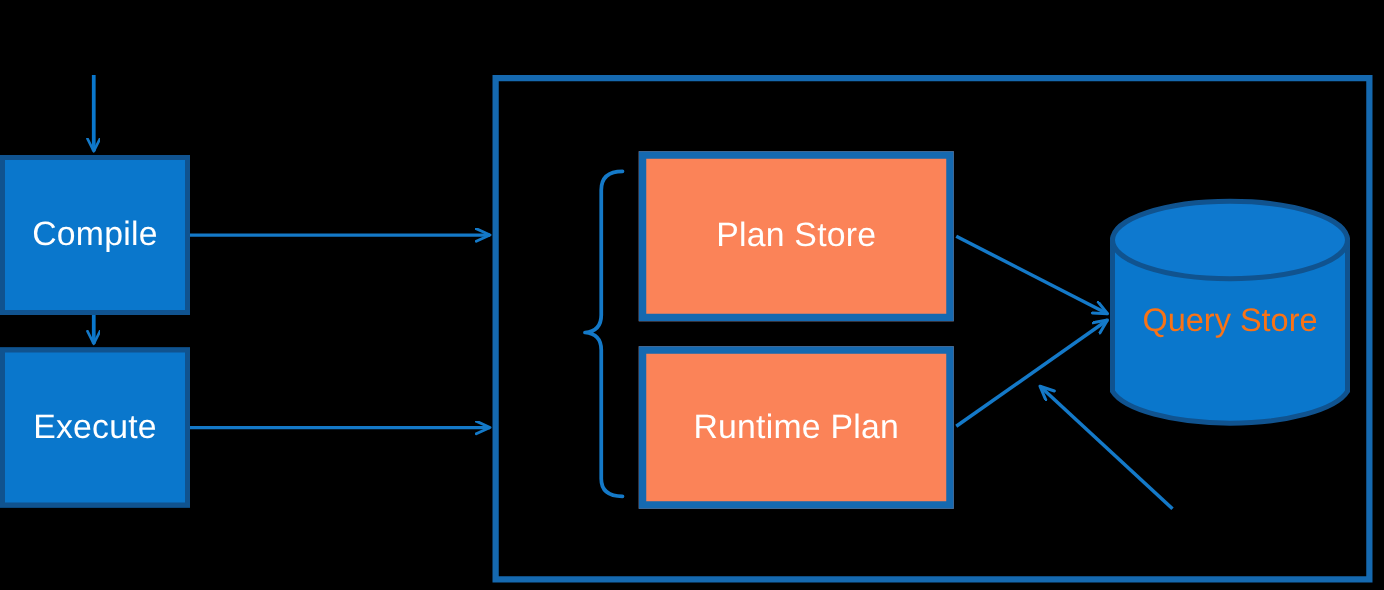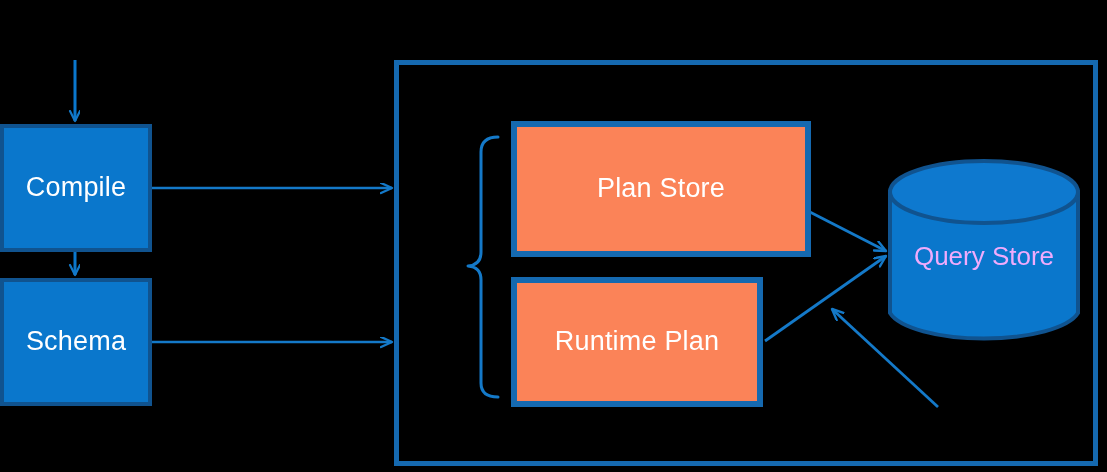--- a/index.html
+++ b/index.html
@@ -42,21 +42,21 @@
   .orange-box {
     background: #FB8358;
     border: 6px solid #1569B0;
     font-size: 27px;
   }
   .cyl-label {
     position: absolute;
     display: flex;
     align-items: center;
     justify-content: center;
-    color: #f0abfc;
+    color: #f97316;
     font-size: 26px;
     text-align: center;
     line-height: 1.25;
     pointer-events: none;
   }
 </style>
 </head>
 <body>
 
 <div id="canvas">
@@ -98,24 +98,24 @@
                L 1078,192 Z" fill="#0A77CC" stroke="#10538F" stroke-width="4"></path>
       <ellipse cx="984" cy="192" rx="94" ry="31" fill="#0E79CF" stroke="#10538F" stroke-width="4"></ellipse>
     </g>
   </svg>
 
   <div class="node-box blue-box" style="left:0px; top:124px; width:152px; height:128px;">
     <span>Compile</span>
   </div>
 
   <div class="node-box blue-box" style="left:0px; top:278px; width:152px; height:128px;">
-    <span>Schema</span>
+    <span>Execute</span>
   </div>
 
-  <div class="node-box orange-box" style="left:511px; top:121px; width:300px; height:136px;">
+  <div class="node-box orange-box" style="left:511px; top:121px; width:252px; height:136px;">
     <span>Plan Store</span>
   </div>
 
   <div class="node-box orange-box" style="left:511px; top:277px; width:252px; height:130px;">
     <span>Runtime Plan</span>
   </div>
 
   <div class="cyl-label" style="left:888px; top:218px; width:192px; height:76px;">
     <div>
       <div>Query Store</div>

